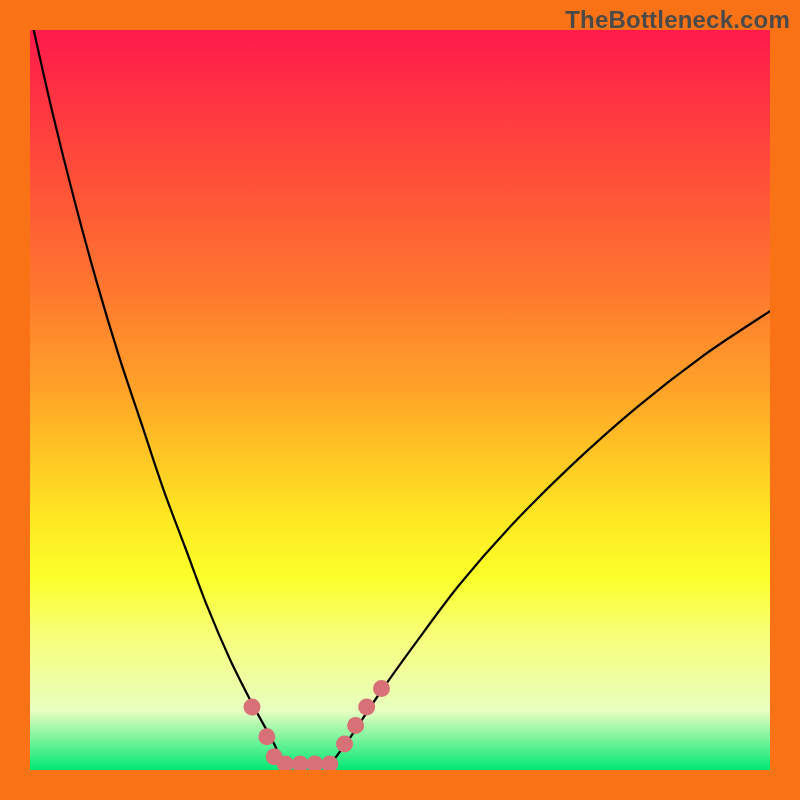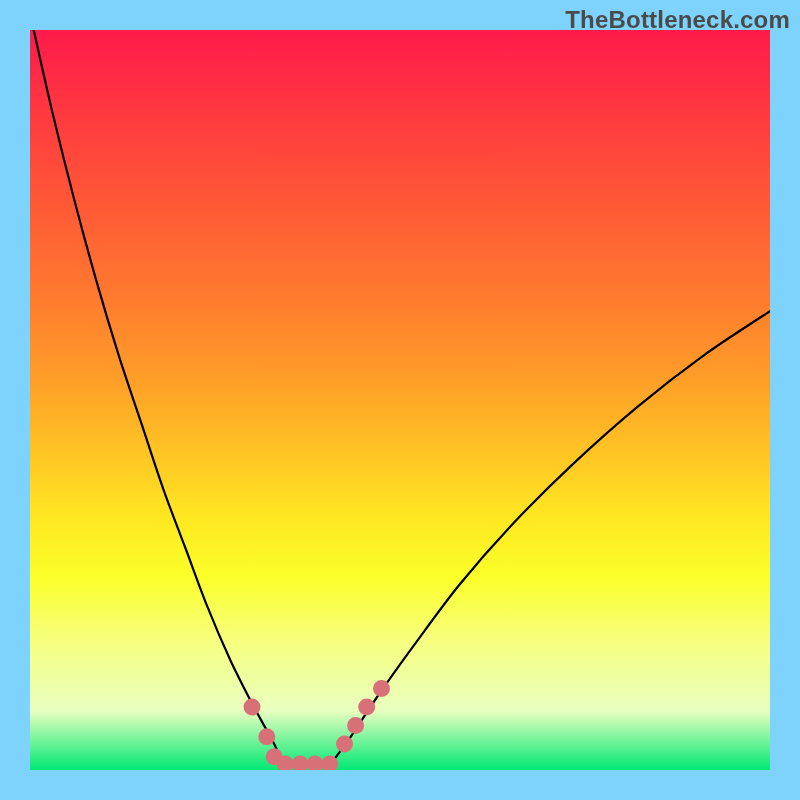--- a/index.html
+++ b/index.html
@@ -1,21 +1,21 @@
 <!DOCTYPE html>
 <html><head>
 <meta charset="utf-8">
 <style>
   * { margin: 0; padding: 0; box-sizing: border-box; }
   html, body { width: 800px; height: 800px; overflow: hidden; background: #000; }
   .frame {
     position: relative;
     width: 800px;
     height: 800px;
-    background: #7dd3fc;
+    background: #f97316;
   }
   .plot-area {
     position: absolute;
     left: 30px;
     top: 30px;
     width: 740px;
     height: 740px;
     background: linear-gradient(to bottom,
       #ff1a4b 0%,
       #ff3b3f 12%,

